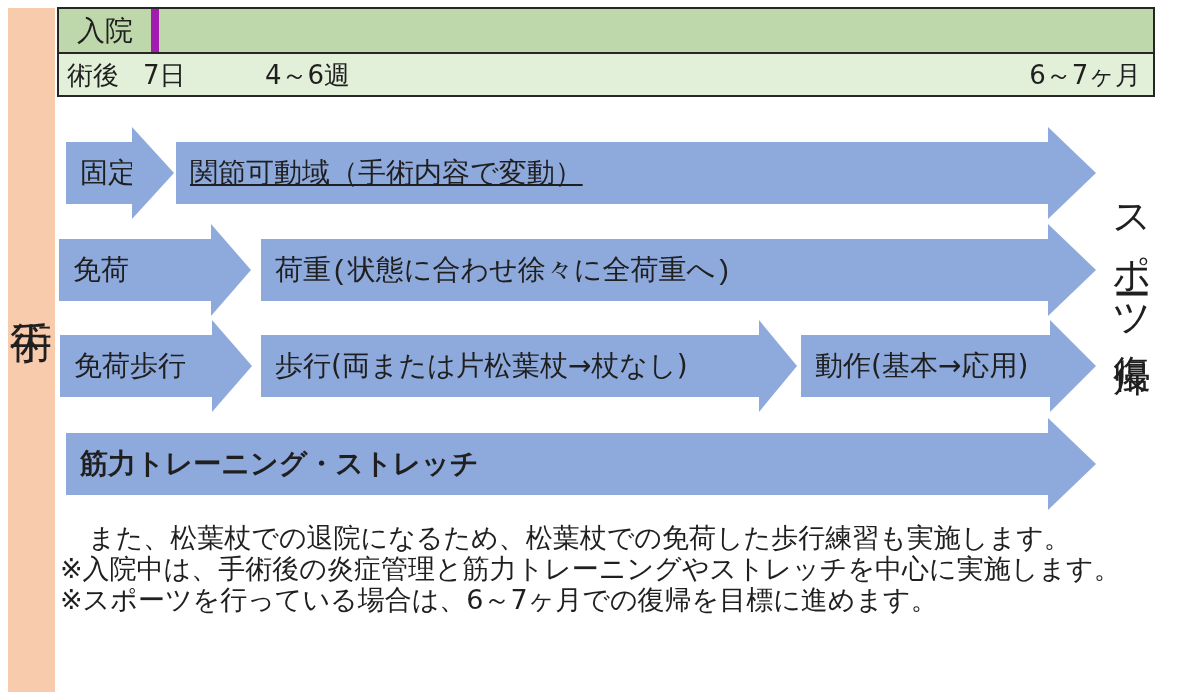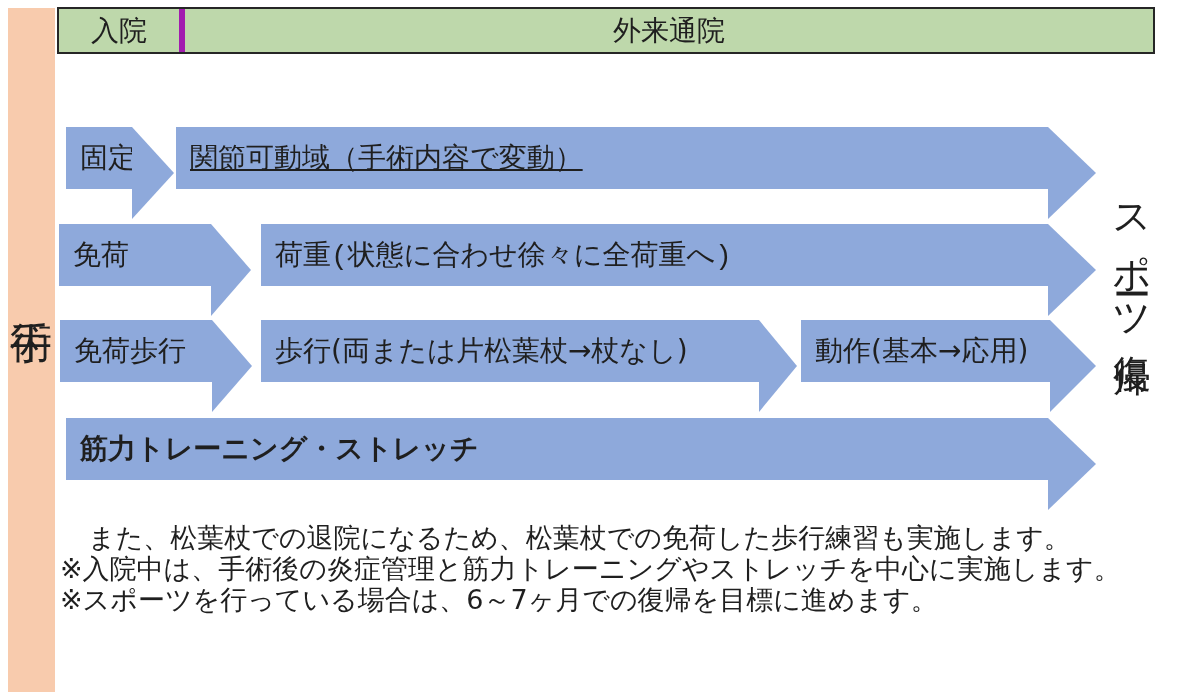--- a/index.html
+++ b/index.html
@@ -15,35 +15,35 @@
     writing-mode:vertical-rl; text-orientation:mixed;
     font-size:42px; line-height:49px; letter-spacing:3px; text-align:center;
   }
   
   .header-table {
     position:absolute; left:57px; top:7px; width:1098px;
     border:2px solid #262626; box-sizing:border-box;
   }
   .header-row1 { display:flex; height:43px; background:#bed8ab; }
   .cell-inpatient {
-    width:126px; border-right:6px solid #a21caf; box-sizing:border-box;
+    width:100px; border-right:8px solid #a21caf; box-sizing:border-box;
     display:flex; align-items:center; justify-content:center; font-size:28px;
   }
   .cell-outpatient { flex:1; display:flex; align-items:center; justify-content:center; font-size:28px; }
   .header-row2 {
     position:relative; height:41px; background:#e2efd9;
     border-top:2px solid #262626; font-size:26px;
   }
   .tl { position:absolute; top:50%; transform:translateY(-50%); white-space:nowrap; }
   .tl-postop   { left:8px; }
   .tl-day7     { left:84px; }
   .tl-week46   { left:206px; }
   .tl-month67  { right:12px; }
   
-  .arrow { position:absolute; display:flex; align-items:flex-start; height:92px;padding-left:13px; }
+  .arrow { position:absolute; display:flex; align-items:center; height:92px;padding-left:13px; }
   .abody {
     background:#8ea9db; height:62px; display:flex; align-items:center;
     padding-left:14px; box-sizing:border-box; font-size:28px; white-space:nowrap;
   }
   .ahead {
     width:0; height:0;
     border-top:46px solid transparent; border-bottom:46px solid transparent;
     border-left:48px solid #8ea9db;
   }
   
@@ -61,21 +61,26 @@
 <body>
 
 <div class="canvas">
 
   <div class="sidebar"></div>
   <div class="sidebar-label">手術</div>
 
   <div class="header-table">
     <div class="header-row1">
       <div class="cell-inpatient">入院</div>
-      <div class="cell-outpatient">外来通院</div>
+    </div>
+    <div class="header-row2">
+      <span class="tl tl-postop">術後</span>
+      <span class="tl tl-day7">7日</span>
+      <span class="tl tl-week46">4～6週</span>
+      <span class="tl tl-month67">6～7ヶ月</span>
     </div>
   </div>
 
   <div class="arrow" style="left:53px; top:127px;">
     <div class="abody" style="width:66px;">固定</div>
     <div class="ahead" style="border-left-width:42px;"></div>
   </div>
   <div class="arrow" style="left:163px; top:127px;text-decoration:underline;">
     <div class="abody" style="width:872px;">関節可動域（手術内容で変動）</div>
     <div class="ahead" style="border-left-width:48px;"></div>

